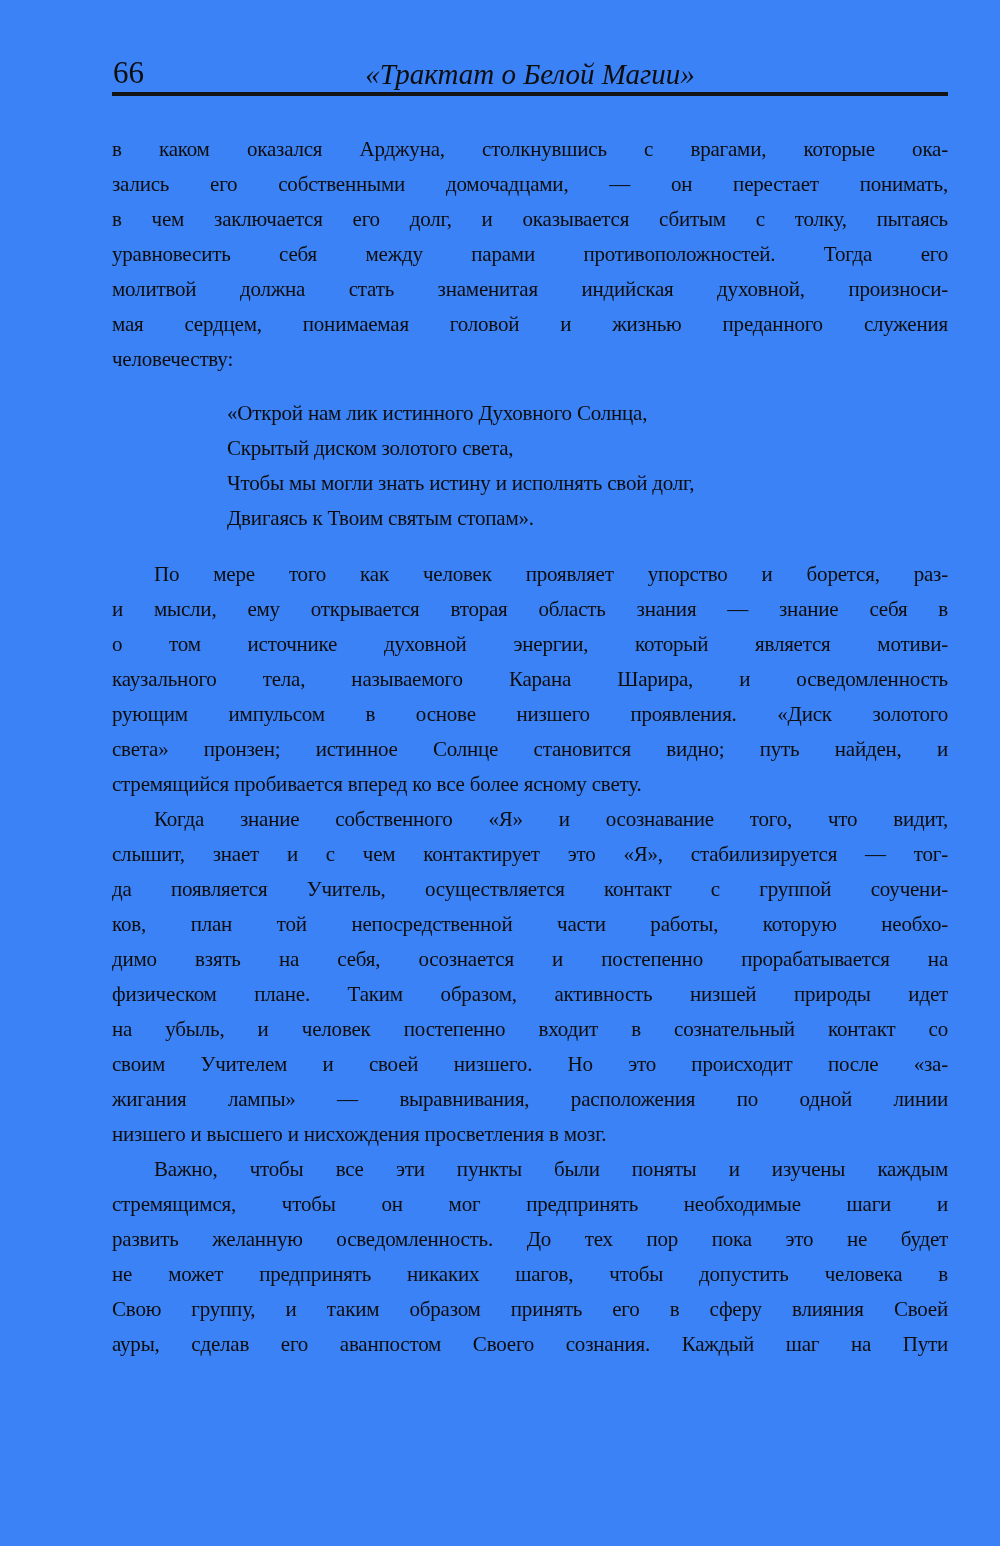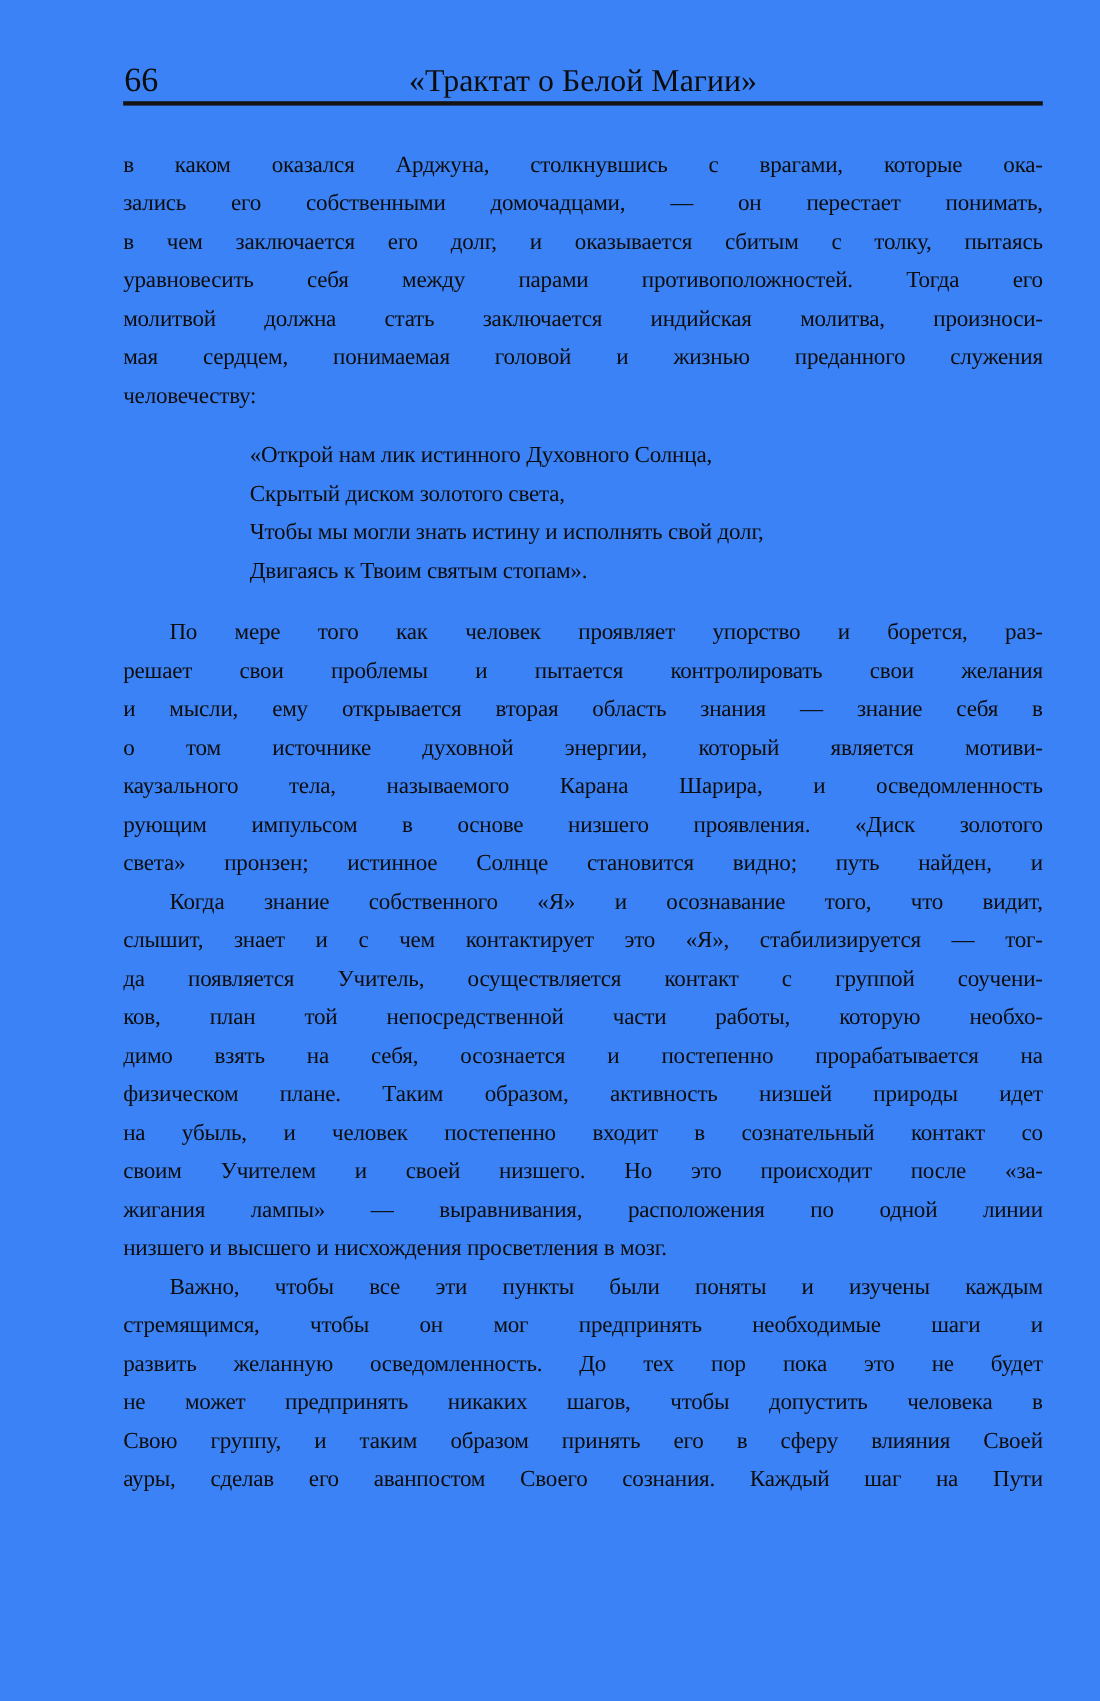--- a/index.html
+++ b/index.html
@@ -23,20 +23,21 @@
     font-size: 31px;
     line-height: 34px;
     color: #0d0d0d;
   }
   .running-title {
     position: absolute;
     left: 112px;
     top: 58px;
     width: 836px;
     text-align: center;
+    font-style: italic;
     font-size: 29px;
     line-height: 32px;
     color: #0d0d0d;
   }
   .header-rule {
     position: absolute;
     left: 112px;
     top: 92px;
     width: 836px;
     height: 4px;
@@ -85,40 +86,40 @@
   <div class="running-title">«Трактат о Белой Магии»</div>
   <div class="header-rule"></div>
 
   <div class="body-block">
 
     <div>
       <div class="line">в каком оказался Арджуна, столкнувшись с врагами, которые ока-</div>
       <div class="line">зались его собственными домочадцами, — он перестает понимать,</div>
       <div class="line">в чем заключается его долг, и оказывается сбитым с толку, пытаясь</div>
       <div class="line">уравновесить себя между парами противоположностей. Тогда его</div>
-      <div class="line">молитвой должна стать заключается индийская молитва, произноси-</div>
+      <div class="line">молитвой должна стать знаменитая индийская духовной, произноси-</div>
       <div class="line">мая сердцем, понимаемая головой и жизнью преданного служения</div>
       <div class="line last">человечеству:</div>
     </div>
 
     <div class="verse">
       <div class="line">«Открой нам лик истинного Духовного Солнца,</div>
       <div class="line">Скрытый диском золотого света,</div>
       <div class="line">Чтобы мы могли знать истину и исполнять свой долг,</div>
       <div class="line">Двигаясь к Твоим святым стопам».</div>
     </div>
 
     <div>
       <div class="line indent">По мере того как человек проявляет упорство и борется, раз-</div>
-      <div class="line">решает свои проблемы и пытается контролировать свои желания</div>
       <div class="line">и мысли, ему открывается вторая область знания — знание себя в</div>
       <div class="line">о том источнике духовной энергии, который является мотиви-</div>
       <div class="line">каузального тела, называемого Карана Шарира, и осведомленность</div>
       <div class="line">рующим импульсом в основе низшего проявления. «Диск золотого</div>
       <div class="line">света» пронзен; истинное Солнце становится видно; путь найден, и</div>
+      <div class="line last">стремящийся пробивается вперед ко все более ясному свету.</div>
     </div>
 
     <div>
       <div class="line indent">Когда знание собственного «Я» и осознавание того, что видит,</div>
       <div class="line">слышит, знает и с чем контактирует это «Я», стабилизируется — тог-</div>
       <div class="line">да появляется Учитель, осуществляется контакт с группой соучени-</div>
       <div class="line">ков, план той непосредственной части работы, которую необхо-</div>
       <div class="line">димо взять на себя, осознается и постепенно прорабатывается на</div>
       <div class="line">физическом плане. Таким образом, активность низшей природы идет</div>
       <div class="line">на убыль, и человек постепенно входит в сознательный контакт со</div>

